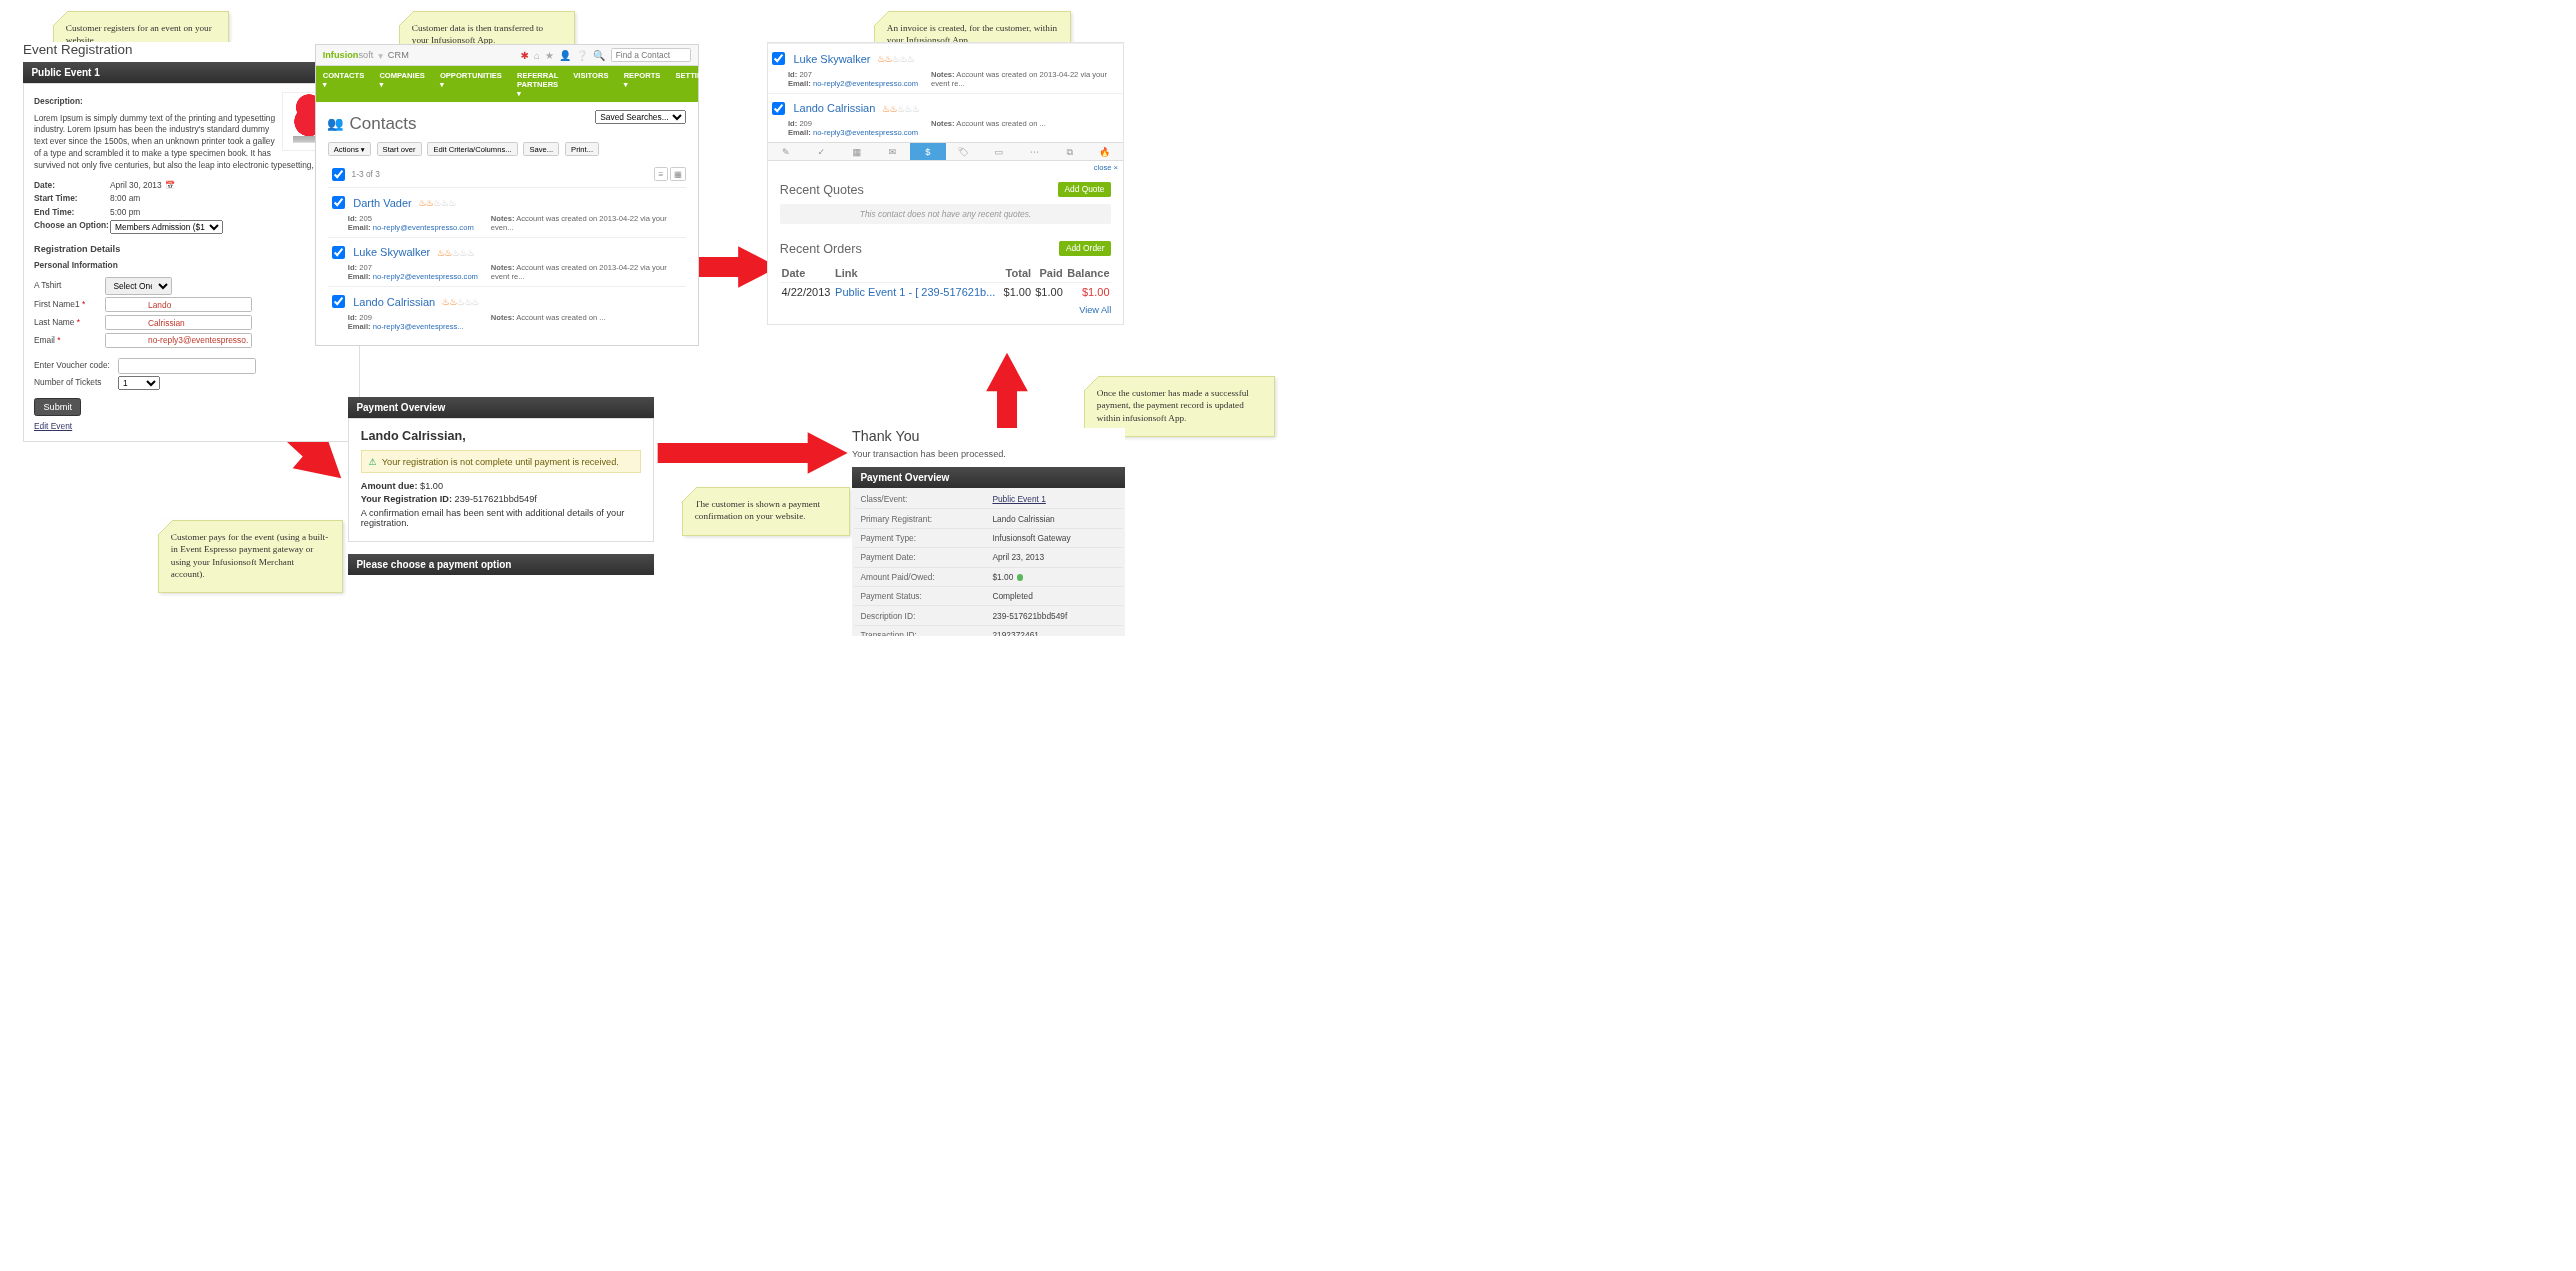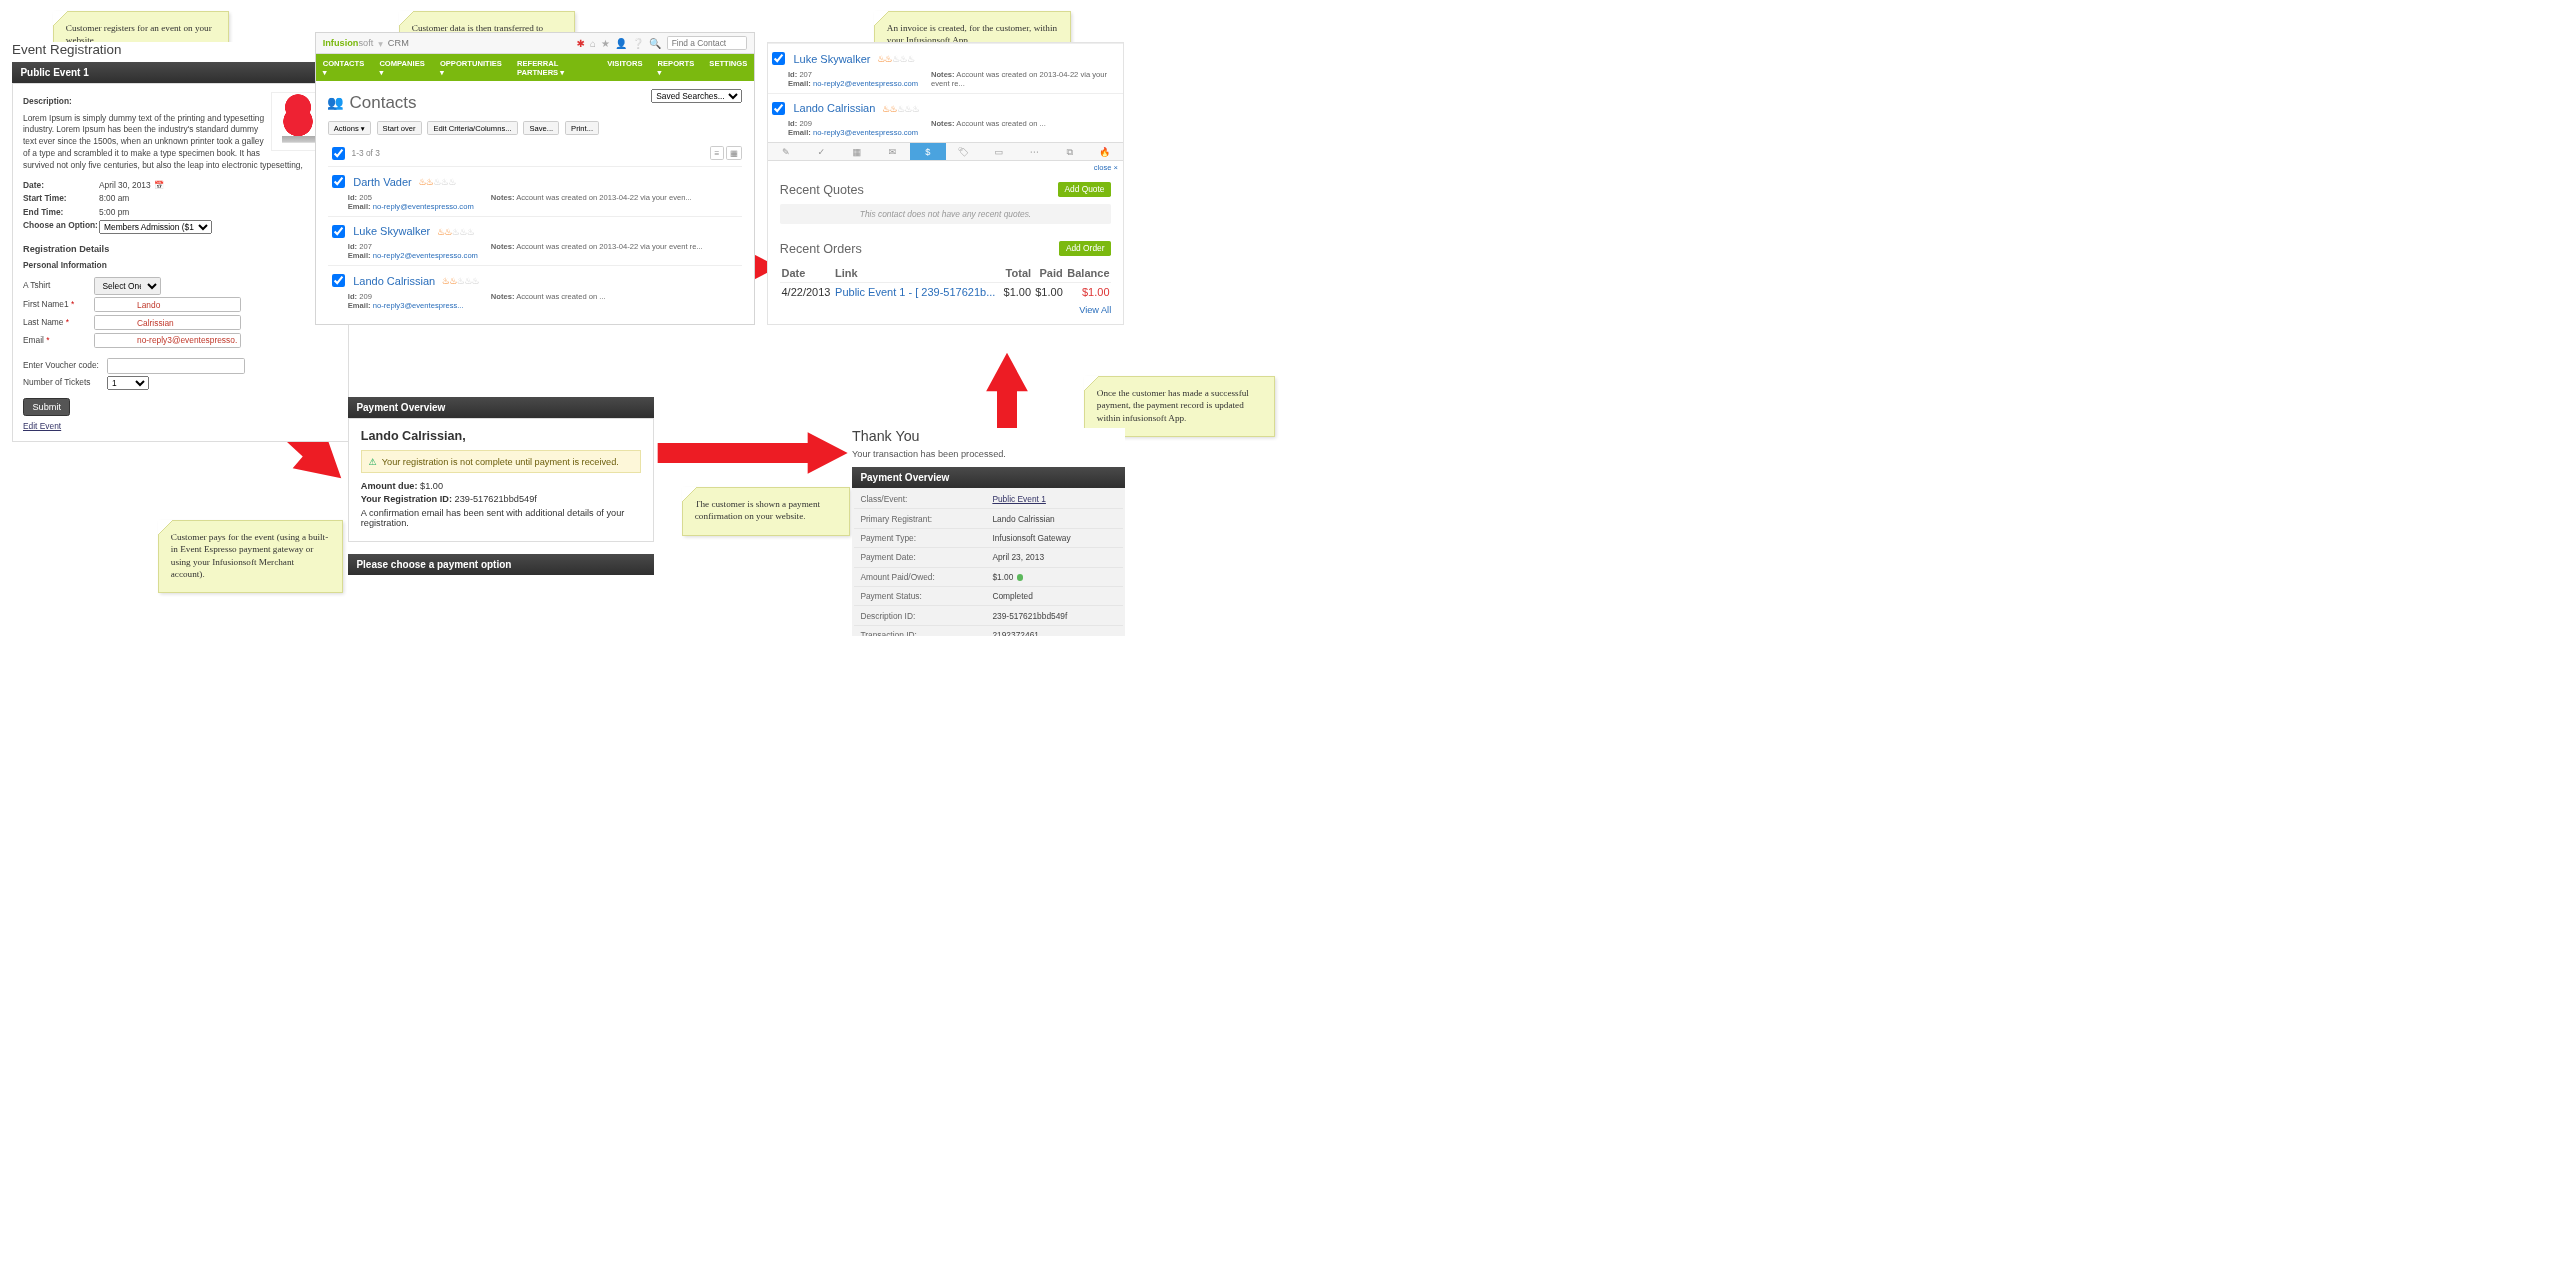--- a/index.html
+++ b/index.html
@@ -8,41 +8,41 @@
   .sticky{position:absolute;background:#f4f8c8;border:0.8px solid #d8db92;padding:10px 11.8px 11.8px 11.8px;font-family:"Comic Sans MS","Marker Felt",cursive;font-size:9.2px;line-height:1.35;color:#333;box-shadow:1.7px 1.7px 3.4px rgba(0,0,0,.15);}
   .sticky .fold{position:absolute;top:-0.8px;left:-0.8px;width:15px;height:15px;background:linear-gradient(135deg,#fff 0 48%,#d8db92 50%,#f4f8c8 52% 100%);}
   
   .arrow{position:absolute;}
   .arrow svg{display:block;}
   
   .panel{position:absolute;background:#fff;font-size:9.2px;}
   .bar{background:linear-gradient(#4a4a4a,#2f2f2f);color:#fff;font-weight:bold;padding:5px 8.4px;font-size:10px;}
   .darkbar{background:linear-gradient(#4a4a4a,#2f2f2f);color:#fff;font-weight:bold;padding:5px 8.4px;font-size:10px;}
   
-  #ev{left:12px;top:42px;width:337px;}
+  #ev{left:23px;top:42px;width:337px;}
   #ev h3{font-weight:normal;font-size:13.4px;margin:0 0 5px;color:#444;}
   #ev .body{border:0.8px solid #ddd;padding:8.4px 10px;font-size:8.4px;line-height:1.4;color:#444;}
   #ev .body .desc-title{font-weight:bold;margin:3.4px 0 5px;}
   #ev .meta-row{display:flex;margin:1.7px 0;font-size:8.4px;}
   #ev .meta-row .k{width:76px;font-weight:bold;}
   #ev .reghdr{font-weight:bold;margin:8.4px 0 5px;font-size:9.2px;}
   #ev .sub{font-weight:bold;margin:5px 0;font-size:8.4px;}
   #ev .frow{display:flex;align-items:center;margin:2.5px 0;}
   #ev .frow .lbl{width:71px;font-size:8.4px;}
   #ev .req{color:#c00;}
   #ev input[type=text],#ev select.wide{font-size:8.4px;padding:1.7px 3.4px;border:0.8px solid #bbb;border-radius:1.7px;}
   #ev input[type=text]{width:147px;padding-left:42px;}
   #ev select{font-size:8.4px;}
   #ev .redtext{color:#c0392b;}
   #ev .submit{background:#555;border:0.8px solid #333;color:#fff;padding:3.4px 8.4px;border-radius:2.5px;font-size:9.2px;cursor:pointer;margin-top:5px;}
   #ev .editlink{color:#336;text-decoration:underline;font-size:8.4px;display:inline-block;margin-top:5px;}
   
   .redman{float:right;width:67px;height:59px;margin-left:6.7px;background:radial-gradient(circle at 40% 25%,#e23 0 22%,transparent 23%),radial-gradient(circle at 40% 50%,#e23 0 30%,transparent 31%),linear-gradient(#aaa,#ccc) center 85%/46px 6.7px no-repeat;border:0.8px solid #eee;}
   
-  #crm{left:315px;top:32px;width:440px;border:0.8px solid #d5d5d5;}
+  #crm{left:315px;top:44px;width:384px;border:0.8px solid #d5d5d5;}
   #crm .topbar{display:flex;align-items:center;background:#f7f7f7;border-bottom:0.8px solid #ddd;padding:3.4px 6.7px;font-size:9.2px;}
   #crm .brand b{color:#7bb90f;font-weight:bold;}
   #crm .brand span{color:#999;}
   #crm .brd{color:#bbb;margin:0 5px;}
   #crm .crmlab{color:#777;}
   #crm .topicons{margin-left:auto;color:#aaa;display:flex;gap:5px;align-items:center;}
   #crm .topicons .glyph{font-size:10px;}
   #crm .search{border:0.8px solid #ccc;padding:0.8px 3.4px;font-size:8.4px;color:#999;border-radius:1.7px;width:80px;}
   #crm .greennav{background:#7bb90f;color:#fff;display:flex;gap:1.7px;font-size:7.6px;font-weight:bold;}
   #crm .greennav span{padding:4.2px 6.7px;cursor:pointer;}

